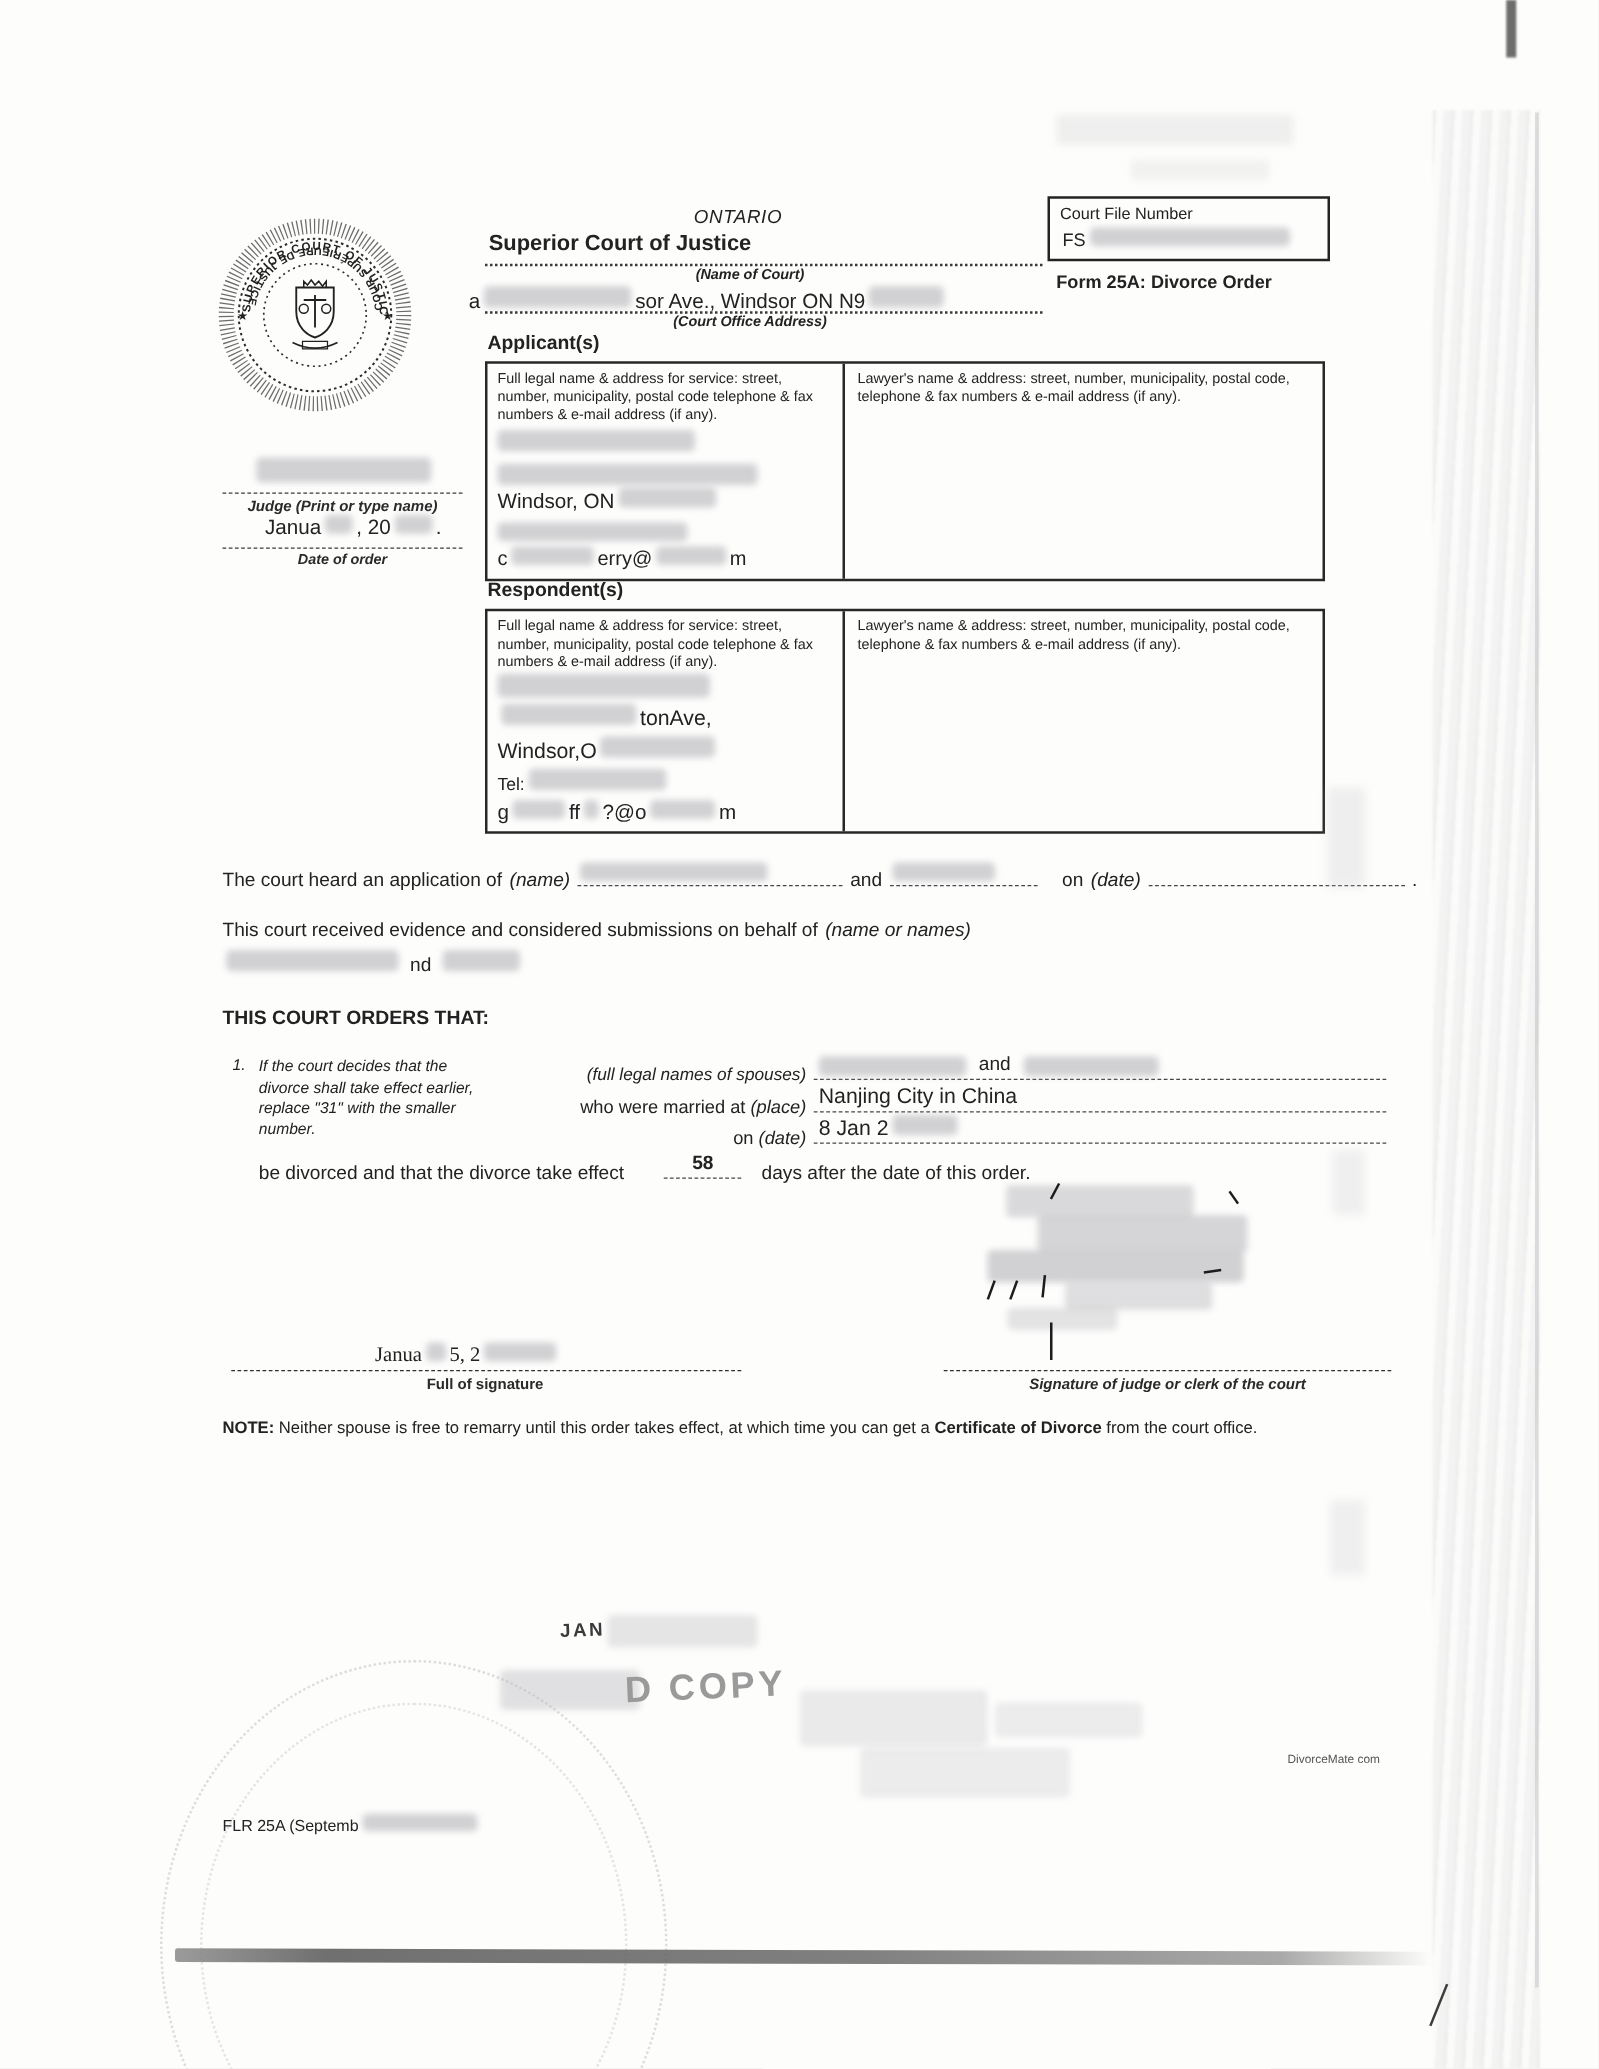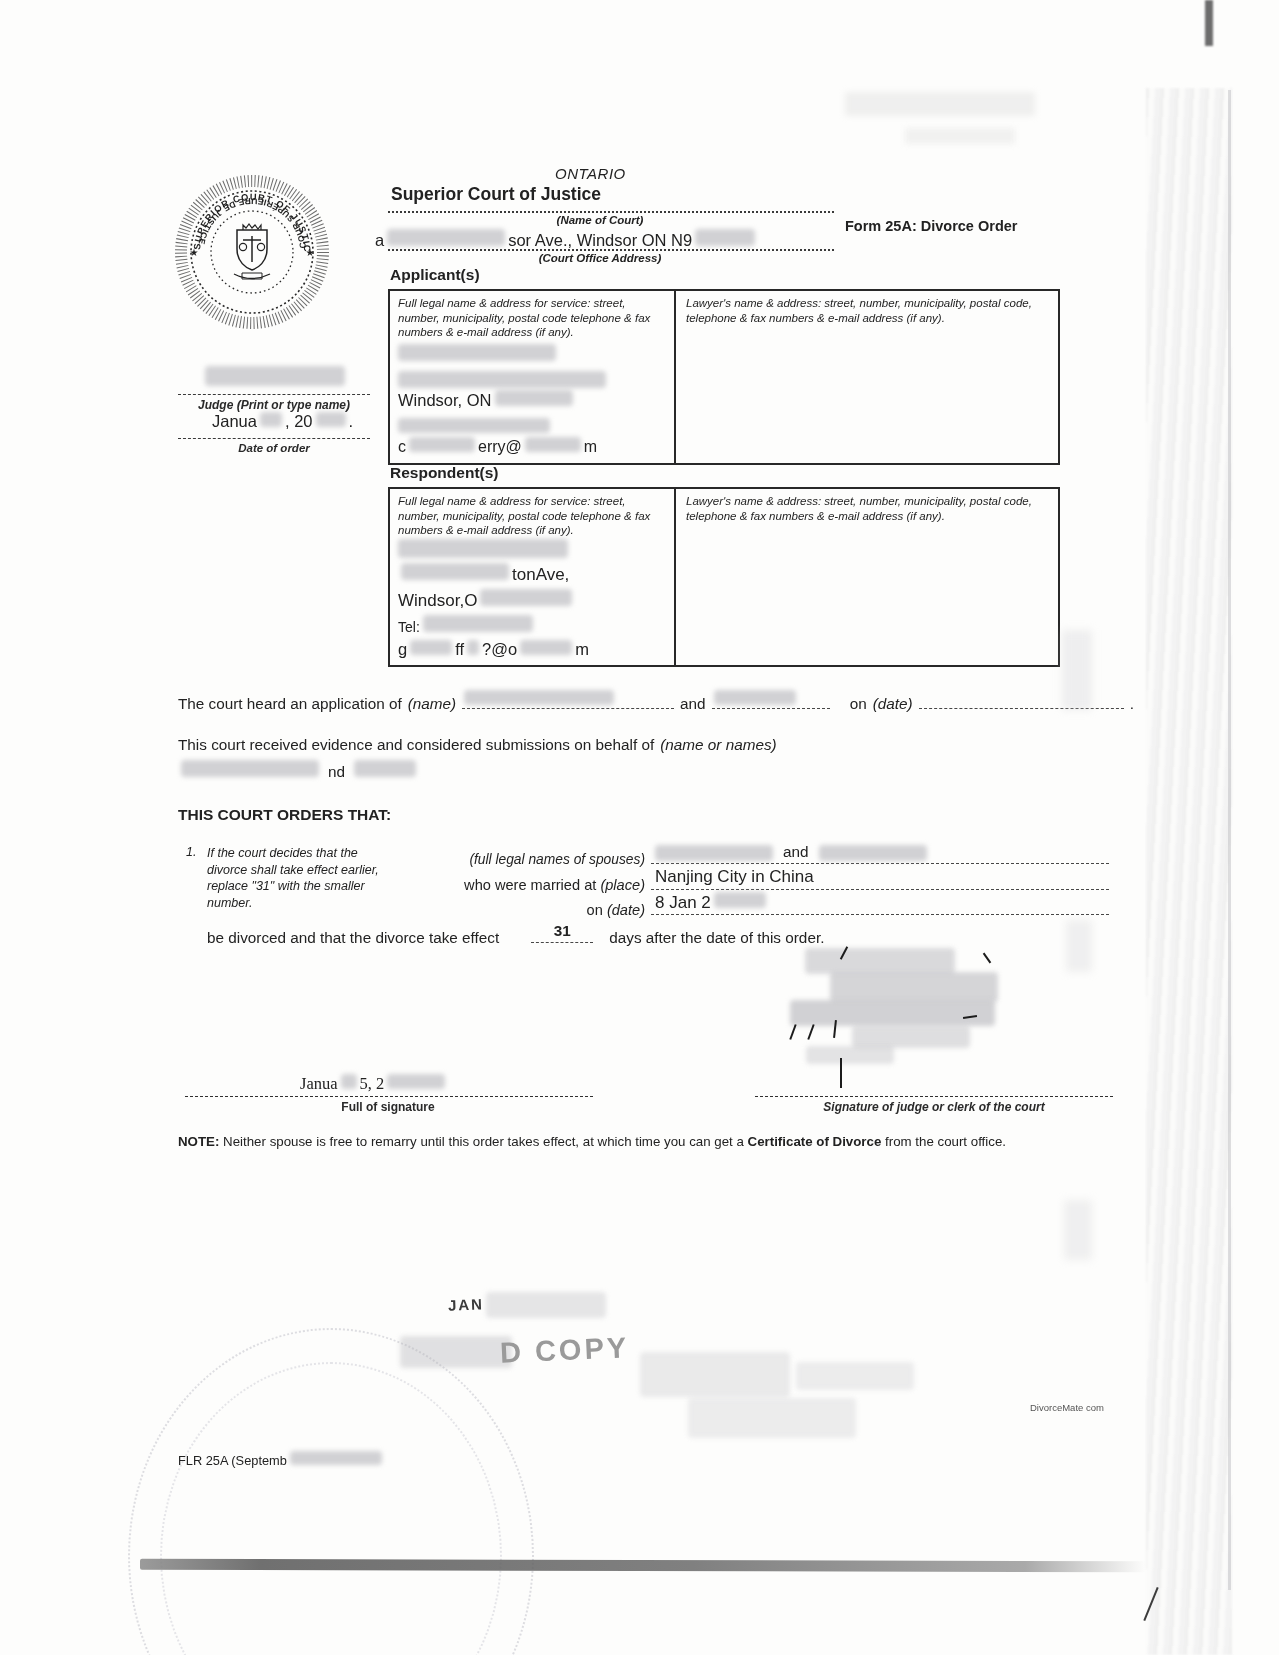--- a/index.html
+++ b/index.html
@@ -12,21 +12,21 @@
   
   .rd{position:absolute;background:rgba(183,183,188,.62);border-radius:4px;filter:blur(2.6px);}
   .rdi{display:inline-block;background:rgba(183,183,188,.62);border-radius:4px;filter:blur(2.4px);
        height:15px;vertical-align:baseline;margin:0 3px;}
   
   .dotline{position:absolute;border-bottom:2px dotted #3a3a3a;height:0;}
   .dashline{position:absolute;border-bottom:1.6px dashed #3a3a3a;height:0;}
   .ul{display:inline-block;border-bottom:1.4px dashed #464646;position:relative;height:20px;vertical-align:baseline;}
   .solidline{position:absolute;border-bottom:1.6px dashed #2f2f2f;height:0;}
   .smalllab{font-size:12px;font-style:italic;color:#2a2a2a;}
-  .hdrsmall{font-size:11.5px;font-style:italic;line-height:1.28;color:#232323;}
+  .hdrsmall{font-size:11.5px;line-height:1.28;color:#232323;}
   .tbl{position:absolute;border:2px solid #282828;background:transparent;}
   .tdiv{position:absolute;top:0;bottom:0;width:2px;background:#282828;}
   .row{position:absolute;display:flex;align-items:baseline;gap:6px;white-space:nowrap;font-size:15.3px;}
   .stroke{position:absolute;background:#1c1c1c;}
   .seal-svg text{font-family:"Liberation Sans",sans-serif;}
 </style>
 </head>
 <body>
 
 <div class="page">
@@ -62,20 +62,26 @@
   <div class="abs it" style="left:555px;top:165px;width:120px;font-size:15px;letter-spacing:.5px;">ONTARIO</div>
   <div class="abs b" style="left:391px;top:184px;font-size:17.5px;">Superior Court of Justice</div>
   <div class="dotline" style="left:388px;top:211px;width:446px;"></div>
   <div class="abs it ctr" style="left:500px;top:214px;width:200px;font-size:11.5px;">(Name of Court)</div>
   <div class="abs" style="left:375px;top:229px;font-size:16.5px;white-space:nowrap;">
     <span>a</span><span class="rdi" style="width:118px;height:17px;"></span><span>sor Ave., Windsor ON N9</span><span class="rdi" style="width:60px;height:17px;"></span>
   </div>
   <div class="dotline" style="left:388px;top:249px;width:446px;"></div>
   <div class="abs it ctr" style="left:480px;top:252px;width:240px;font-size:11.5px;">(Court Office Address)</div>
 
+  <div class="abs" style="left:838px;top:157px;width:222px;height:48px;border:2px solid #232323;">
+    <div class="abs" style="left:8px;top:4px;font-size:13px;">Court File Number</div>
+    <div class="abs" style="left:10px;top:23px;font-size:14.5px;">
+      <span>FS</span><span class="rdi" style="width:160px;height:15px;"></span>
+    </div>
+  </div>
   <div class="abs b" style="left:845px;top:218px;font-size:14.5px;">Form 25A: Divorce Order</div>
 
   <div class="rd" style="left:205px;top:366px;width:140px;height:20px;"></div>
   <div class="dashline" style="left:178px;top:394px;width:192px;"></div>
   <div class="abs smalllab ctr" style="left:168px;top:398px;width:212px;">Judge (Print or type name)</div>
   <div class="abs" style="left:212px;top:412px;font-size:16.5px;white-space:nowrap;">
     <span>Janua</span><span class="rdi" style="width:22px;"></span><span>, 20</span><span class="rdi" style="width:30px;"></span><span>.</span>
   </div>
   <div class="dashline" style="left:178px;top:438px;width:192px;"></div>
   <div class="abs smalllab ctr" style="left:168px;top:442px;width:212px;font-size:11.5px;">Date of order</div>
@@ -163,21 +169,21 @@
   </div>
   <div class="row" style="left:400px;top:894px;width:712px;">
     <span style="width:245px;text-align:right;font-size:14.6px;white-space:nowrap;"><span>on</span> <span class="it">(date)</span></span>
     <span class="ul" style="width:458px;">
       <span class="abs" style="left:4px;top:-2px;font-size:17px;white-space:nowrap;"><span>8 Jan 2</span><span class="rdi" style="width:52px;height:16px;"></span></span>
     </span>
   </div>
   <div class="row" style="left:207px;top:922px;">
     <span>be divorced and that the divorce take effect</span>
     <span class="ul ctr" style="width:62px;margin-left:26px;">
-        <span class="abs ctr" style="left:0;right:0;top:0;">31</span>
+        <span class="abs ctr" style="left:0;right:0;top:0;">58</span>
       </span>
     <span style="margin-left:10px;">days after the date of this order.</span>
   </div>
 
   <div class="rd" style="left:805px;top:948px;width:150px;height:26px;opacity:.8;"></div>
   <div class="rd" style="left:830px;top:972px;width:168px;height:30px;opacity:.9;"></div>
   <div class="rd" style="left:790px;top:1000px;width:205px;height:26px;"></div>
   <div class="rd" style="left:852px;top:1026px;width:118px;height:22px;opacity:.7;"></div>
   <div class="rd" style="left:806px;top:1046px;width:88px;height:18px;opacity:.6;"></div>
   <div class="stroke" style="left:843px;top:946px;width:2px;height:14px;transform:rotate(28deg);"></div>

